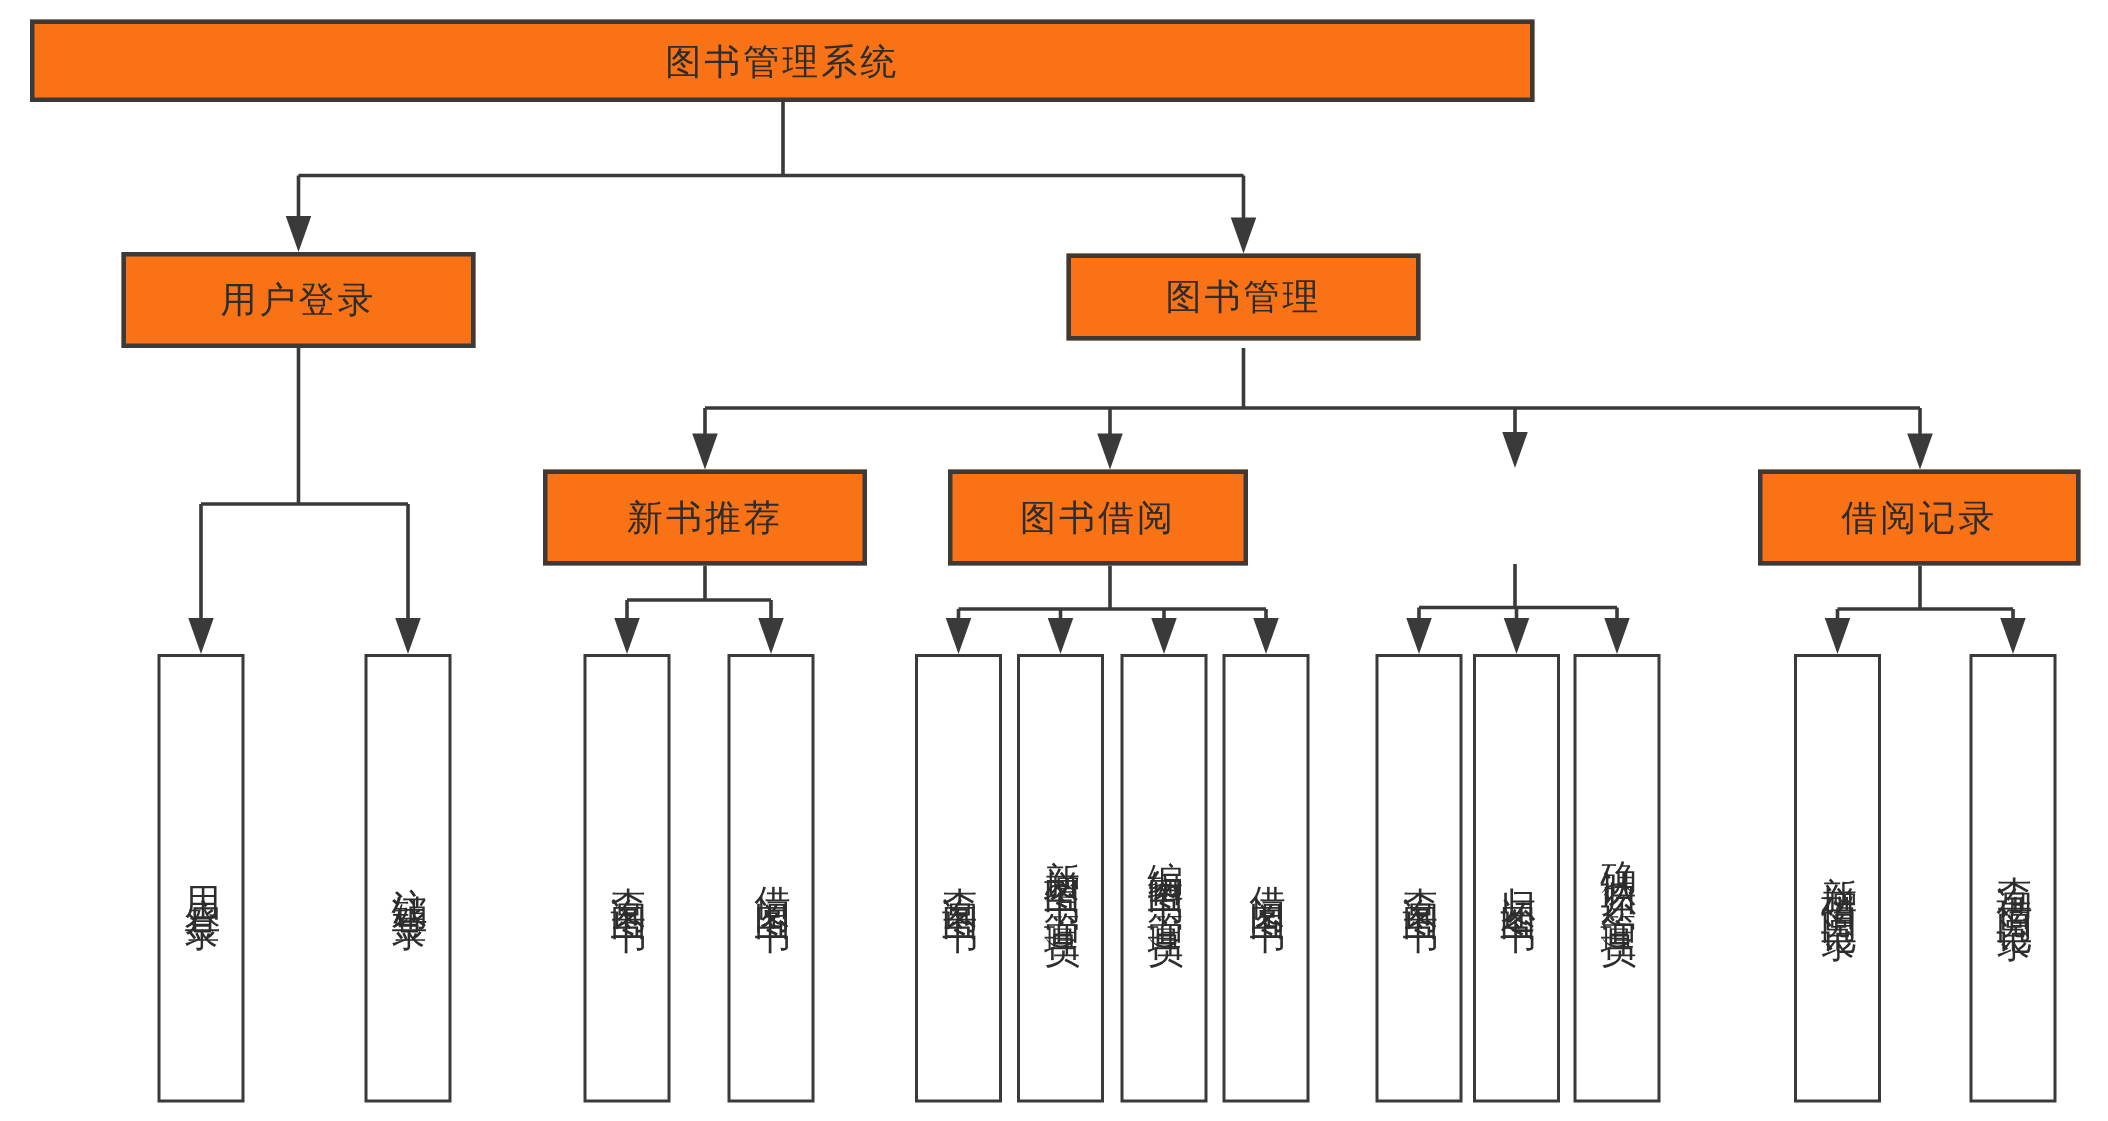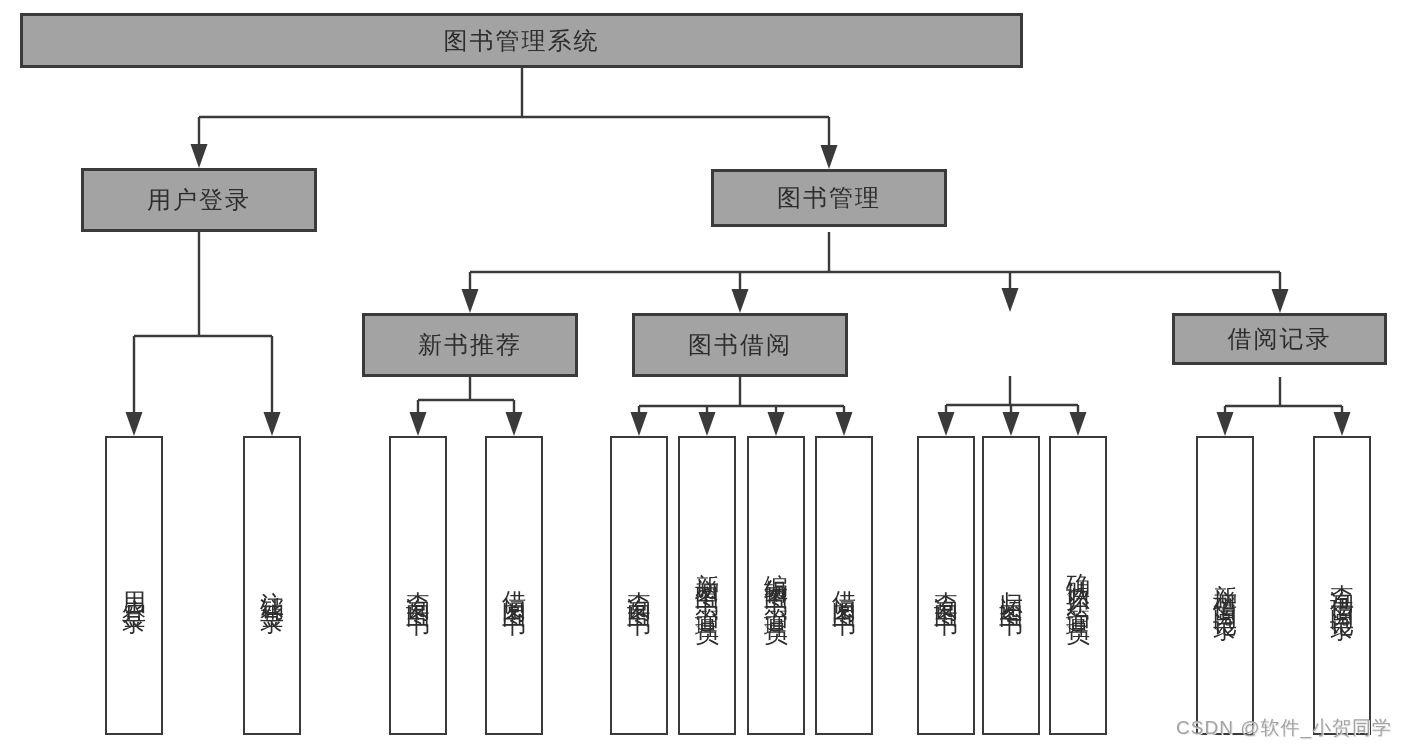--- a/index.html
+++ b/index.html
@@ -17,21 +17,21 @@
   svg.wires {
     position: absolute;
     left: 0; top: 0;
     width: 1405px; height: 747px;
     pointer-events: none;
   }
 
   
   .node {
     position: absolute;
-    background: #a3a3a3;
+    background: #f97316;
     border: 3px solid #3a3a3a;
     display: flex;
     align-items: center;
     justify-content: center;
     color: #2d2d2d;
     font-size: 24px;
     letter-spacing: 2px;
     white-space: nowrap;
     z-index: 2;
   }
@@ -57,23 +57,23 @@
     letter-spacing: 7px;
     line-height: 1;
     white-space: nowrap;
   }
 
   
   #n-root        { left: 20px;   top: 13px;  width: 1003px; height: 55px; }
   #n-user-login  { left: 81px;   top: 168px; width: 236px;  height: 64px; }
   #n-book-mgmt   { left: 711px;  top: 169px; width: 236px;  height: 58px; }
   #n-new-books   { left: 362px;  top: 313px; width: 216px;  height: 64px; }
-  #n-book-borrow { left: 632px;  top: 313px; width: 216px;  height: 64px; }
+  #n-book-borrow { left: 632px;  top: 313px; width: 200px;  height: 64px; }
   #n-current     { left: 902px;  top: 312px; width: 216px;  height: 64px; }
-  #n-records     { left: 1172px; top: 313px; width: 215px;  height: 52px; }
+  #n-records     { left: 1172px; top: 313px; width: 215px;  height: 64px; }
 
   
   #lf-ul-0 { left: 105px;  }
   #lf-ul-1 { left: 243px;  }
   #lf-nb-0 { left: 389px;  }
   #lf-nb-1 { left: 485px;  }
   #lf-bb-0 { left: 610px;  }
   #lf-bb-1 { left: 678px;  }
   #lf-bb-2 { left: 747px;  }
   #lf-bb-3 { left: 815px;  }
@@ -185,15 +185,14 @@
     <span>确认归还（管理员）</span>
   </div>
 
   <div class="leaf" id="lf-br-0">
     <span>新增借阅记录</span>
   </div>
   <div class="leaf" id="lf-br-1">
     <span>查询借阅记录</span>
   </div>
 
-  <div class="watermark">CSDN @软件_小贺同学</div>
 
 </div>
 
 </body></html>

